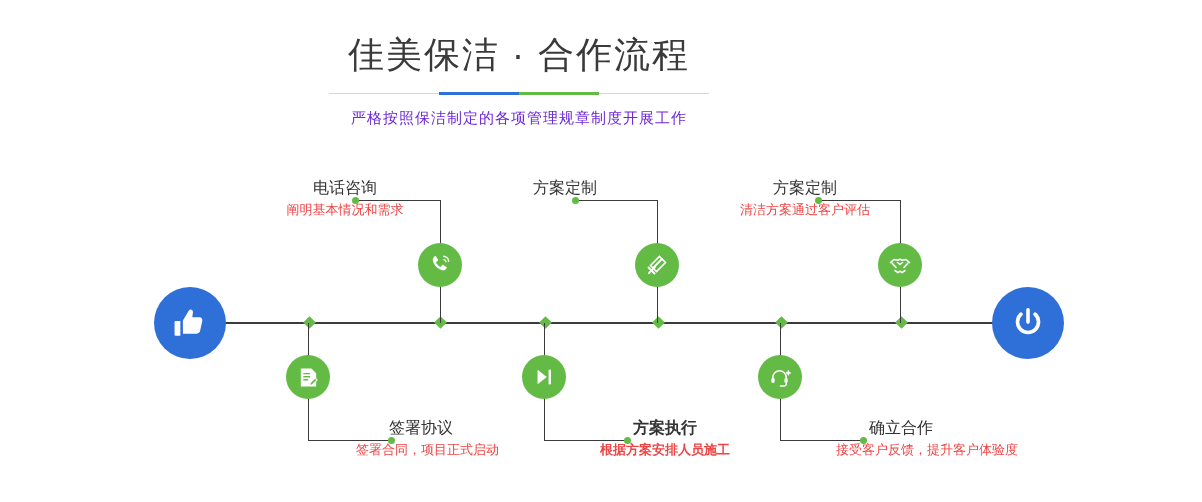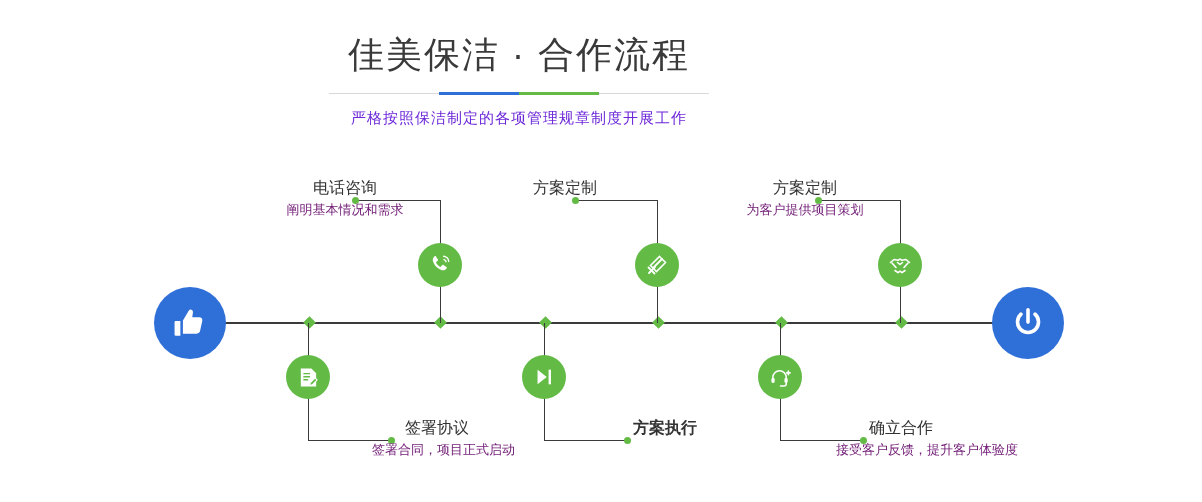--- a/index.html
+++ b/index.html
@@ -151,21 +151,21 @@
     text-align: center;
   }
   .label-title {
     font-size: 16px;
     color: #333333;
     line-height: 20px;
     white-space: nowrap;
   }
   .label-desc {
     font-size: 13px;
-    color: #701a75;
+    color: #ef4444;
     line-height: 20px;
     white-space: nowrap;
     margin-top: 2px;
   }
 </style>
 </head>
 <body>
 
 <div id="root">
 
@@ -230,21 +230,21 @@
     <div class="dot" style="left:388px; top:277px;"></div>
     <div class="step-icon" style="left:286px; top:195px;">
       <span>
         <svg width="23" height="23" viewBox="0 0 24 24" fill="#ffffff">
           <path d="M4 2.6h11l5 5v13.8H4V2.6z" fill="#ffffff"></path>
           <path d="M6.6 7.2h7v1.5h-7zM6.6 10.4h7v1.5h-7zM6.6 13.6h5v1.5h-5z" fill="#63bb46"></path>
           <path d="M18.9 12.4l2.1 2.1-5.1 5.1-2.7.6.6-2.7 5.1-5.1z" fill="#63bb46" stroke="#ffffff" stroke-width="1.1"></path>
         </svg>
       </span>
     </div>
-    <div class="label-block" style="left:268px; top:258px; width:290px; text-align:left;">
+    <div class="label-block" style="left:252px; top:258px; width:290px; text-align:left;">
       <div class="label-title" style="padding-left:137px;">签署协议</div>
       <div class="label-desc" style="padding-left:104px;font-family:Liberation Serif, serif;">签署合同，项目正式启动</div>
     </div>
 
     <div class="conn conn-v" style="left:657px; top:40px; height:123px;"></div>
     <div class="conn conn-h" style="left:575px; top:40px; width:83px;"></div>
     <div class="dot" style="left:572px; top:37px;"></div>
     <div class="step-icon" style="left:635px; top:83px;">
       <span>
         <svg width="24" height="24" viewBox="0 0 24 24" fill="none" stroke="#ffffff" stroke-width="1.8" stroke-linecap="round">
@@ -265,38 +265,39 @@
     <div class="step-icon" style="left:522px; top:195px;">
       <span>
         <svg width="22" height="22" viewBox="0 0 24 24" fill="#ffffff">
           <path d="M5 4l10 8-10 8V4z"></path>
           <path d="M17 4h2.6v16H17z"></path>
         </svg>
       </span>
     </div>
     <div class="label-block" style="left:496px; top:258px; width:290px; text-align:left;font-weight:bold;">
       <div class="label-title" style="padding-left:137px;">方案执行</div>
+      <div class="label-desc" style="padding-left:104px;">根据方案安排人员施工</div>
     </div>
 
     <div class="conn conn-v" style="left:900px; top:40px; height:123px;"></div>
     <div class="conn conn-h" style="left:818px; top:40px; width:83px;"></div>
     <div class="dot" style="left:815px; top:37px;"></div>
     <div class="step-icon" style="left:878px; top:83px;">
       <span>
         <svg width="24" height="24" viewBox="0 0 24 24" fill="none" stroke="#ffffff" stroke-width="1.6" stroke-linejoin="round" stroke-linecap="round">
           <path d="M2.5 9.5L6 6.5l4 .8 2-1.2 2 1.2 4-.8 3.5 3"></path>
           <path d="M7 17.5l3 2.2 2-1.5 2 1.5 3-2.2"></path>
           <path d="M4 10l4 4.5M20 10l-4 4.5"></path>
           <path d="M9.5 9.5l2.5 2 2.5-2"></path>
         </svg>
       </span>
     </div>
     <div class="label-block" style="left:660px; top:18px; width:290px;">
       <div class="label-title">方案定制</div>
-      <div class="label-desc">为客户提供项目策划</div>
+      <div class="label-desc">清洁方案通过客户评估</div>
     </div>
 
     <div class="conn conn-v" style="left:780px; top:163px; height:117px;"></div>
     <div class="conn conn-h" style="left:780px; top:280px; width:83px;"></div>
     <div class="dot" style="left:860px; top:277px;"></div>
     <div class="step-icon" style="left:758px; top:195px;">
       <span>
         <svg width="23" height="23" viewBox="0 0 24 24" fill="none" stroke="#ffffff" stroke-width="1.6" stroke-linecap="round">
           <path d="M4 13v-1a7 7 0 0 1 14 0v1"></path>
           <rect x="2.5" y="12.6" width="3.4" height="5.2" rx="1.5" fill="#ffffff" stroke="none"></rect>

